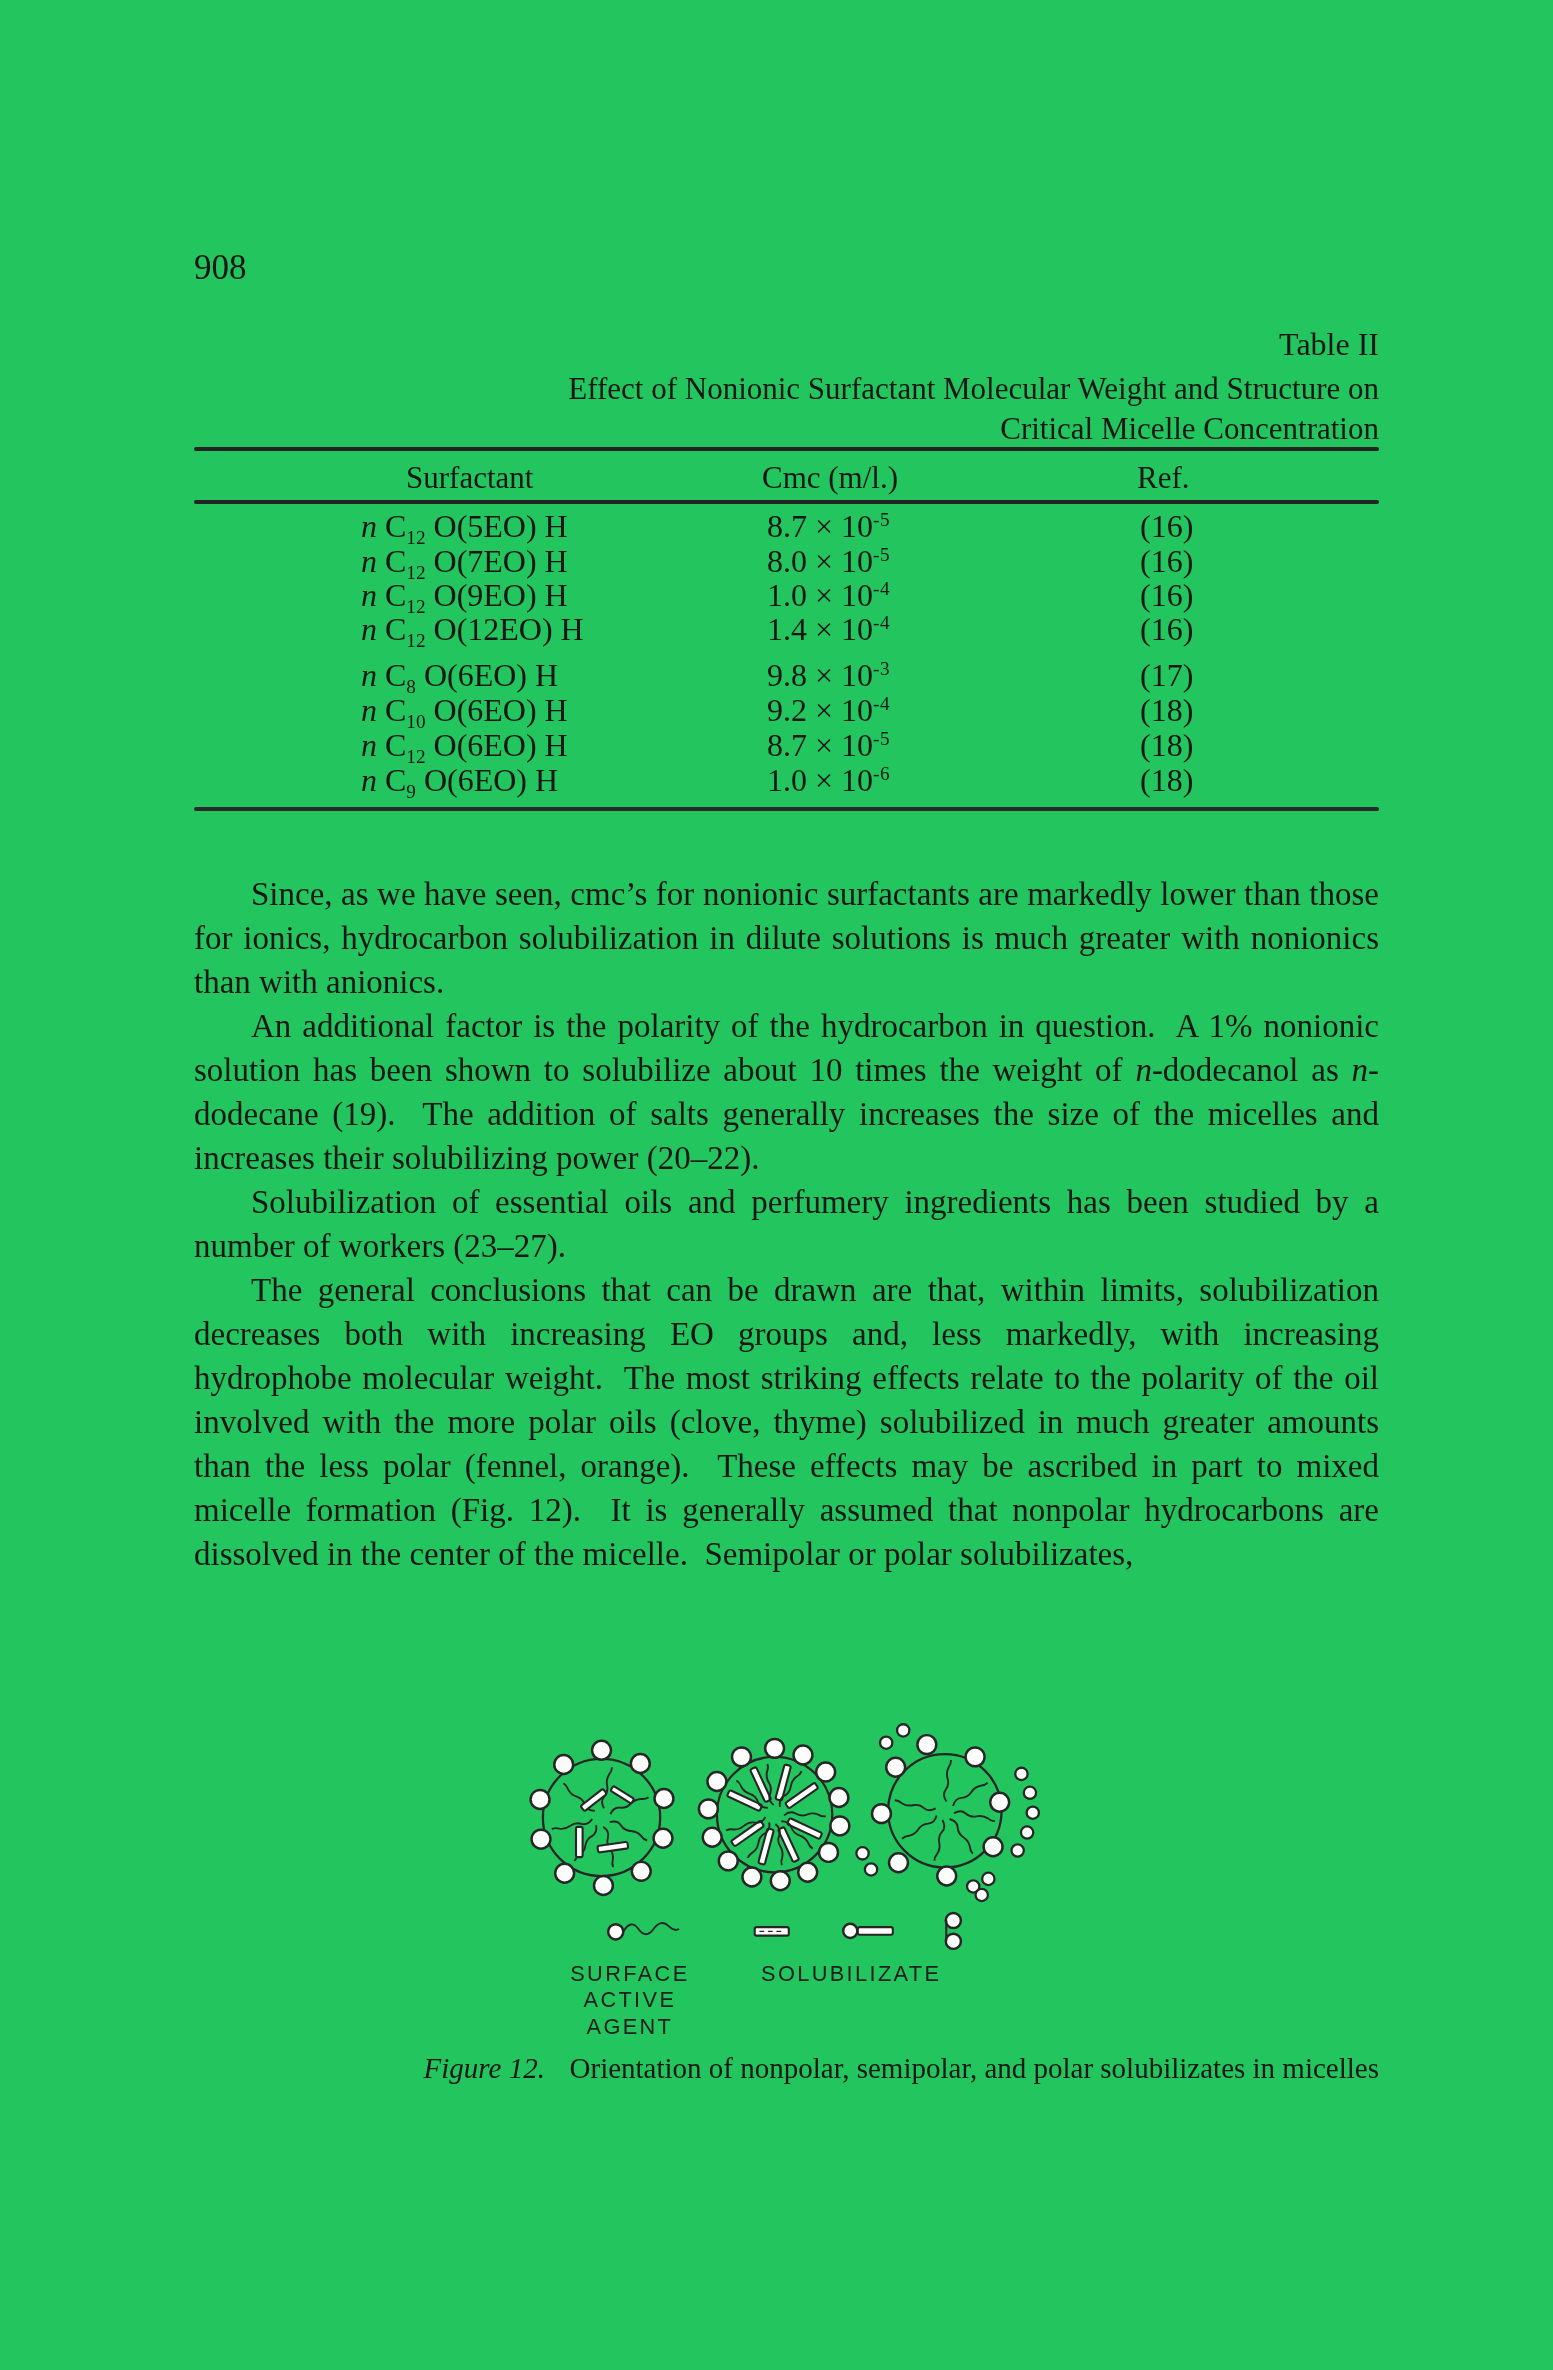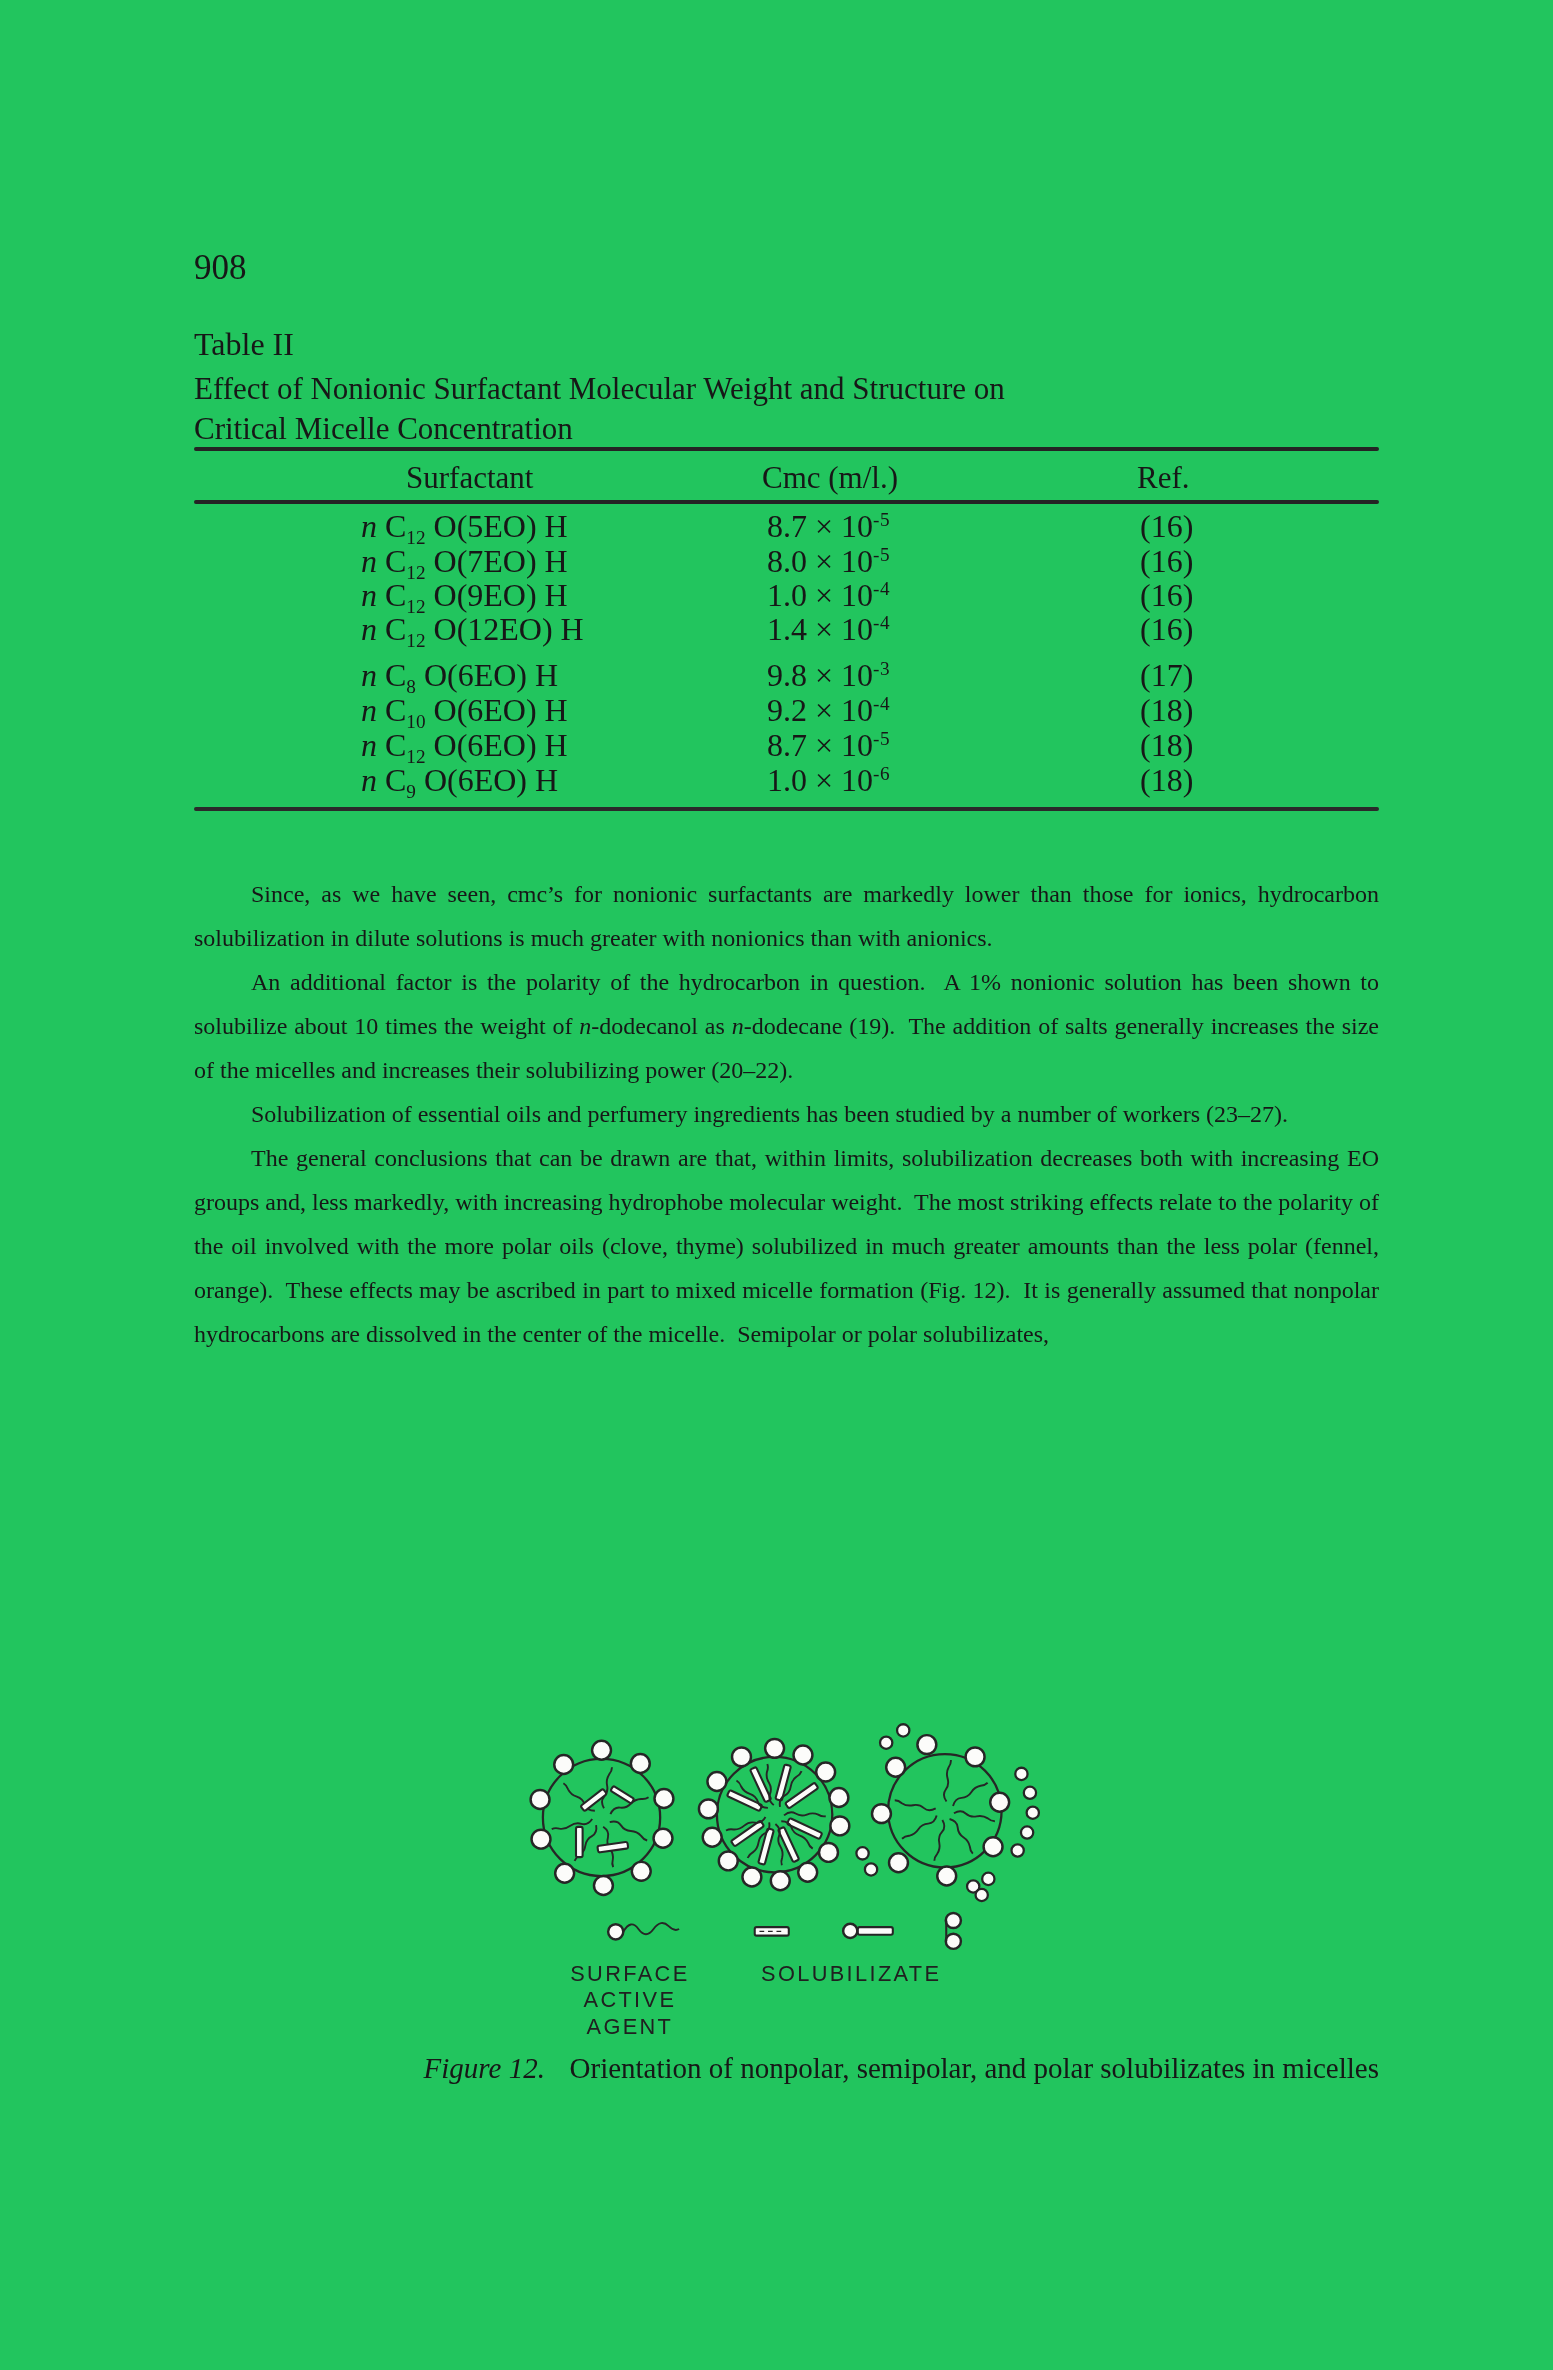--- a/index.html
+++ b/index.html
@@ -10,41 +10,41 @@
     background:#22c55e;
     font-family:"Liberation Serif","DejaVu Serif",serif;
     color:#171717;
     overflow:hidden;
   }
   
   .pageno{position:absolute;left:194px;top:248px;font-size:35px;}
   .running-title{position:absolute;left:334px;top:248px;font-size:34px;letter-spacing:1.4px;white-space:nowrap;}
   
   .tablewrap{position:absolute;left:194px;top:322px;width:1185px;height:492px;}
-  .ttl{position:absolute;left:0;width:1185px;text-align:left;white-space:nowrap;}
+  .ttl{position:absolute;left:0;width:1185px;text-align:right;white-space:nowrap;}
   .ttl.t1{top:3.8px;font-size:32px;}
   .ttl.t2{top:49px;font-size:31px;}
   .ttl.t3{top:89px;font-size:31px;}
   .rule{position:absolute;left:0;width:1185px;height:3.8px;background:#242424;border-radius:1.9px;}
   .rule.r1{top:125px;}
   .rule.r2{top:178px;}
   .rule.r3{top:485px;background:#2a2a2a;}
   .th{position:absolute;top:138px;font-size:31px;white-space:nowrap;}
   .th.h1{left:212px;}
   .th.h2{left:568px;}
   .th.h3{left:943px;}
   .trow{position:absolute;height:34px;width:1185px;font-size:32px;white-space:nowrap;}
   .trow .c1{position:absolute;left:167px;}
   .trow .c2{position:absolute;left:573px;}
   .trow .c3{position:absolute;left:946px;}
   .trow i{font-style:italic;}
   .trow sub{font-size:0.6em;vertical-align:-0.35em;}
   .trow sup{font-size:0.6em;vertical-align:0.55em;letter-spacing:0.5px;}
   
-  .bodytext{position:absolute;left:194px;top:872px;width:1185px;font-size:24px;line-height:44px;text-align:justify;}
+  .bodytext{position:absolute;left:194px;top:872px;width:1185px;font-size:33px;line-height:44px;text-align:justify;}
   .bodytext p{margin:0;text-indent:57px;}
   .bodytext i{font-style:italic;}
   
   .figsvg{position:absolute;left:454px;top:1715px;}
   .figsvg .ln{fill:none;stroke:#262626;stroke-width:2px;}
   .figsvg .ln2{fill:none;stroke:#262626;stroke-width:2.4px;}
   .figsvg .head{fill:#fcfcfa;stroke:#262626;stroke-width:2.6px;}
   .figsvg .small{fill:#fcfcfa;stroke:#262626;stroke-width:2.4px;}
   .figsvg .rod{fill:#fcfcfa;stroke:#262626;stroke-width:2.2px;}
   .figlabel{font-family:"Liberation Sans","DejaVu Sans",sans-serif;font-size:23px;letter-spacing:2.5px;fill:#202020;}

